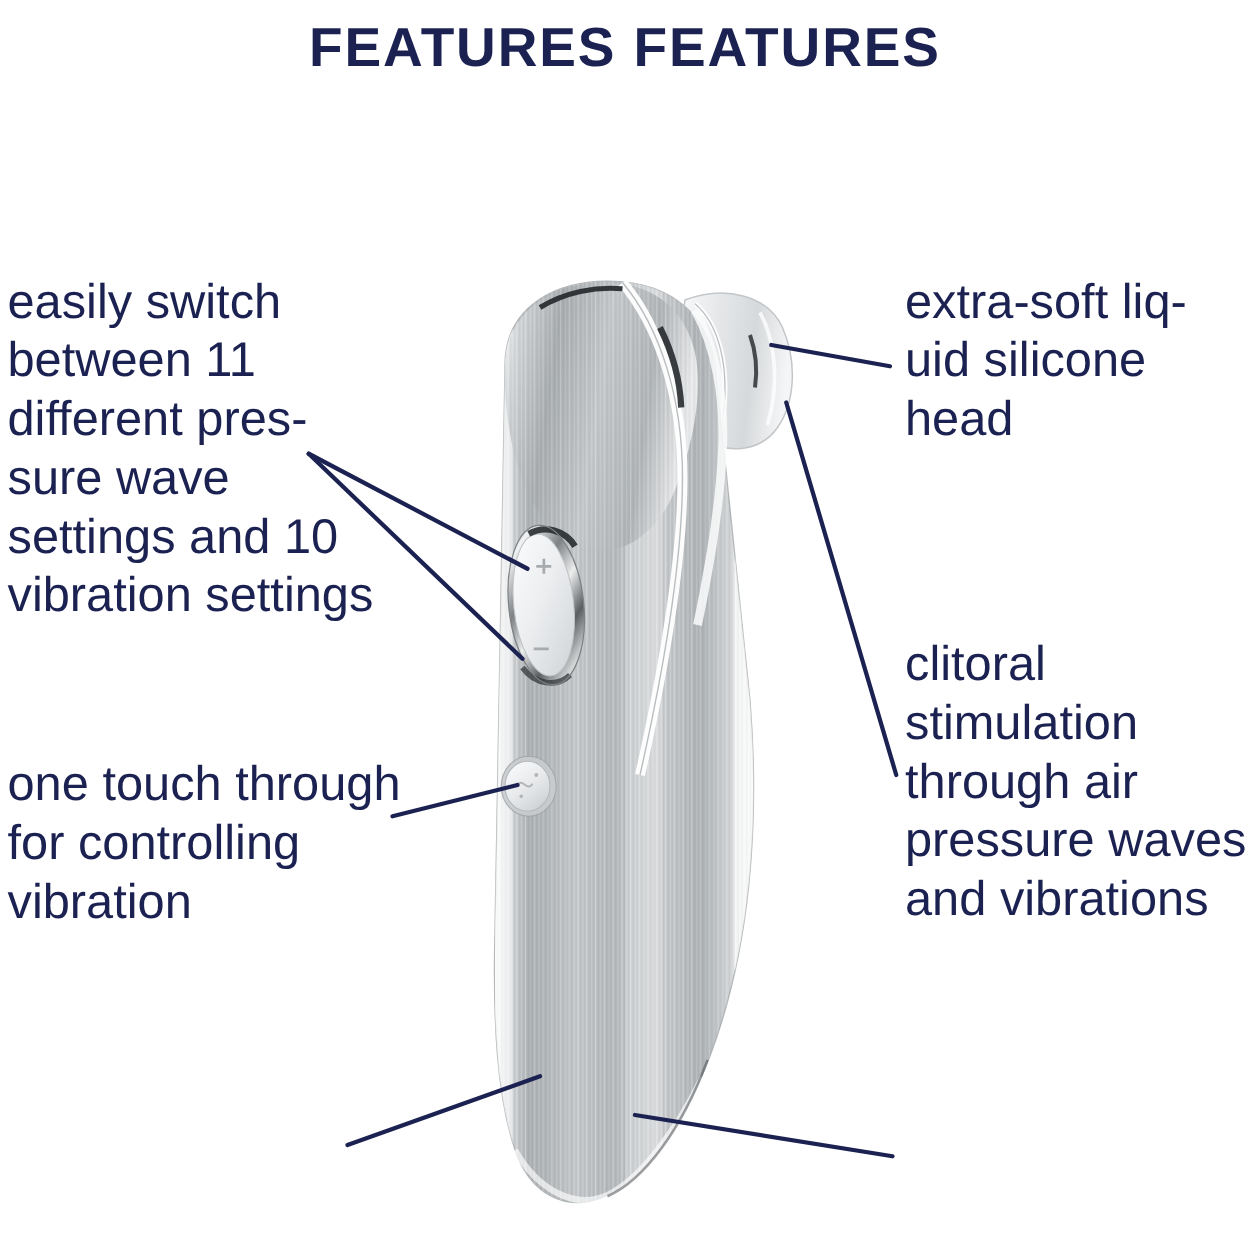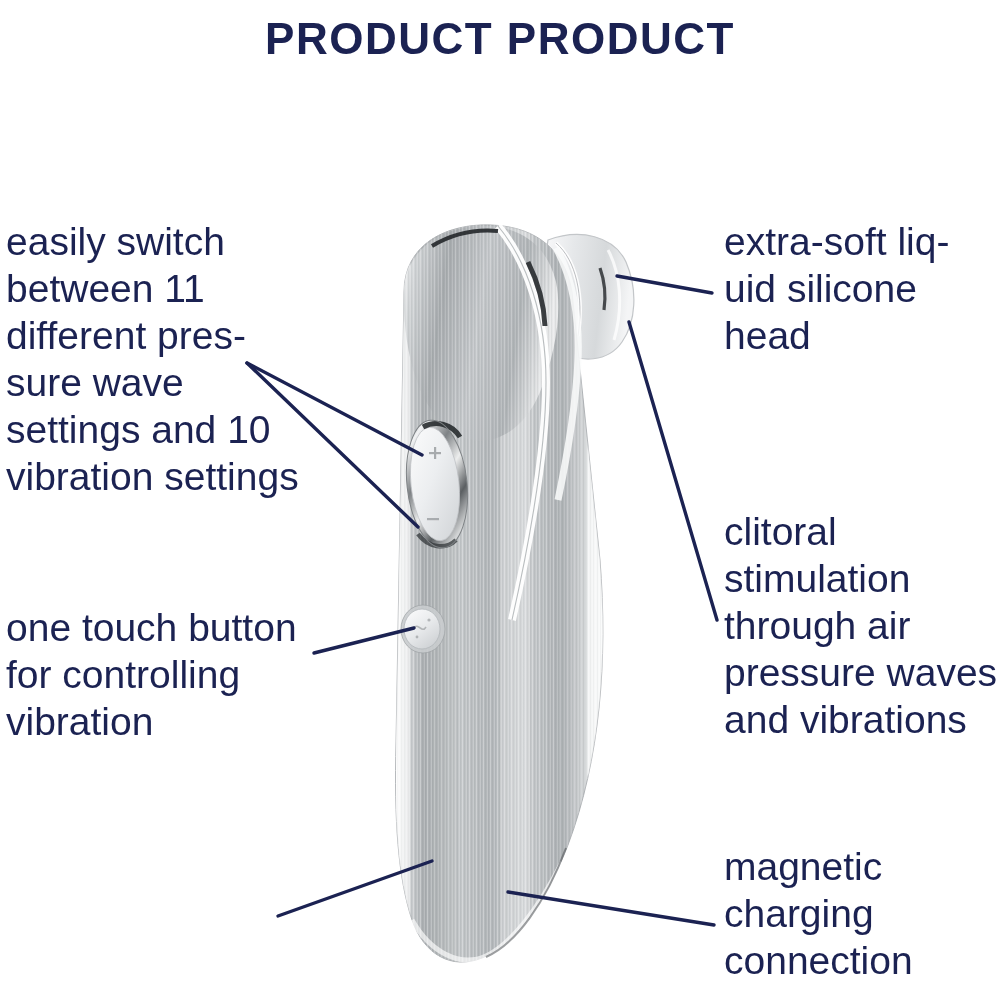--- a/index.html
+++ b/index.html
@@ -60,21 +60,21 @@
     top: 0; left: 0;
     width: 1000px;
     height: 1000px;
   }
 </style>
 </head>
 <body>
 
 <div id="page">
 
-  <div id="page-title">PRODUCT PRODUCT</div>
+  <div id="page-title">FEATURES FEATURES</div>
 
   <svg id="diagram-svg" viewBox="0 0 1000 1000">
     <defs>
 
       <linearGradient id="bodyGrad" x1="0" y1="0" x2="1" y2="0">
         <stop offset="0.00" stop-color="#ffffff"></stop>
         <stop offset="0.05" stop-color="#d8dadc"></stop>
         <stop offset="0.14" stop-color="#a9adb0"></stop>
         <stop offset="0.28" stop-color="#c8cbcd"></stop>
         <stop offset="0.45" stop-color="#b2b6b9"></stop>
@@ -263,32 +263,29 @@
     </g>
   </svg>
 
   <div class="callout left" id="callout-pressure-settings">easily switch
 between 11
 different pres-
 sure wave
 settings and 10
 vibration settings</div>
 
-  <div class="callout left" id="callout-one-touch">one touch button
+  <div class="callout left" id="callout-one-touch">one touch through
 for controlling
 vibration</div>
 
 
   <div class="callout right" id="callout-silicone-head">extra-soft liq-
 uid silicone
 head</div>
 
   <div class="callout right" id="callout-clitoral">clitoral
 stimulation
 through air
 pressure waves
 and vibrations</div>
 
-  <div class="callout right" id="callout-magnetic">magnetic
-charging
-connection</div>
 
 </div>
 
 </body></html>

